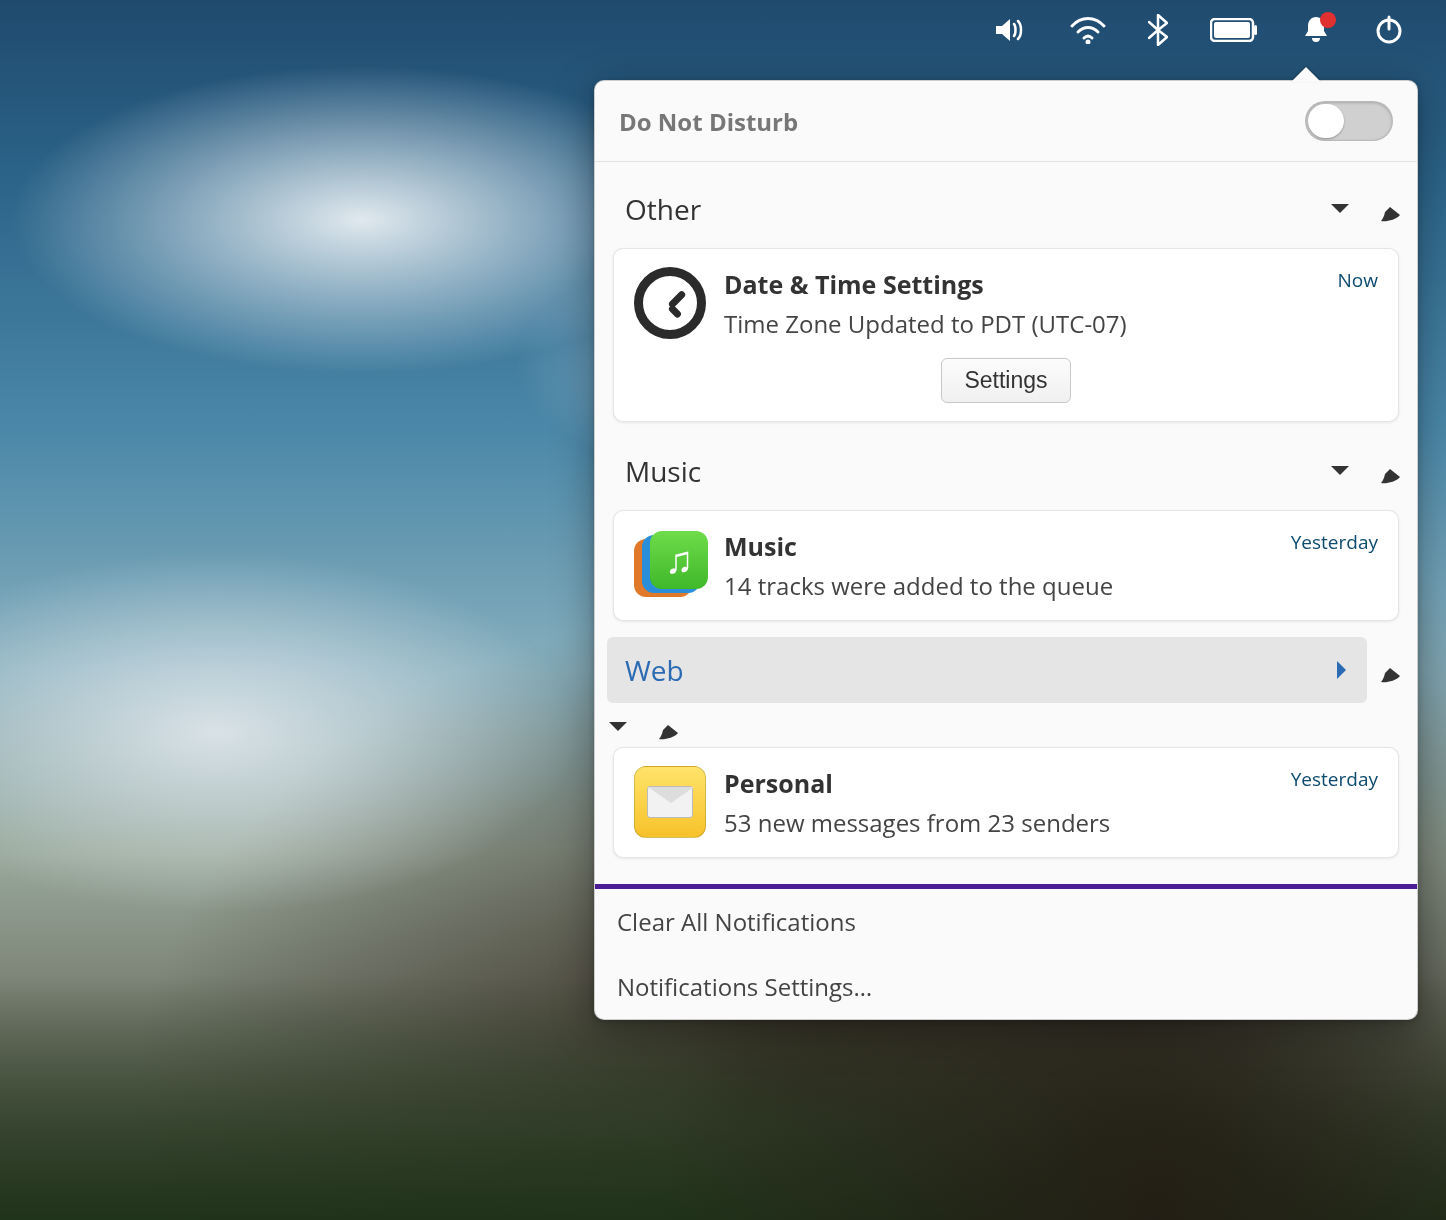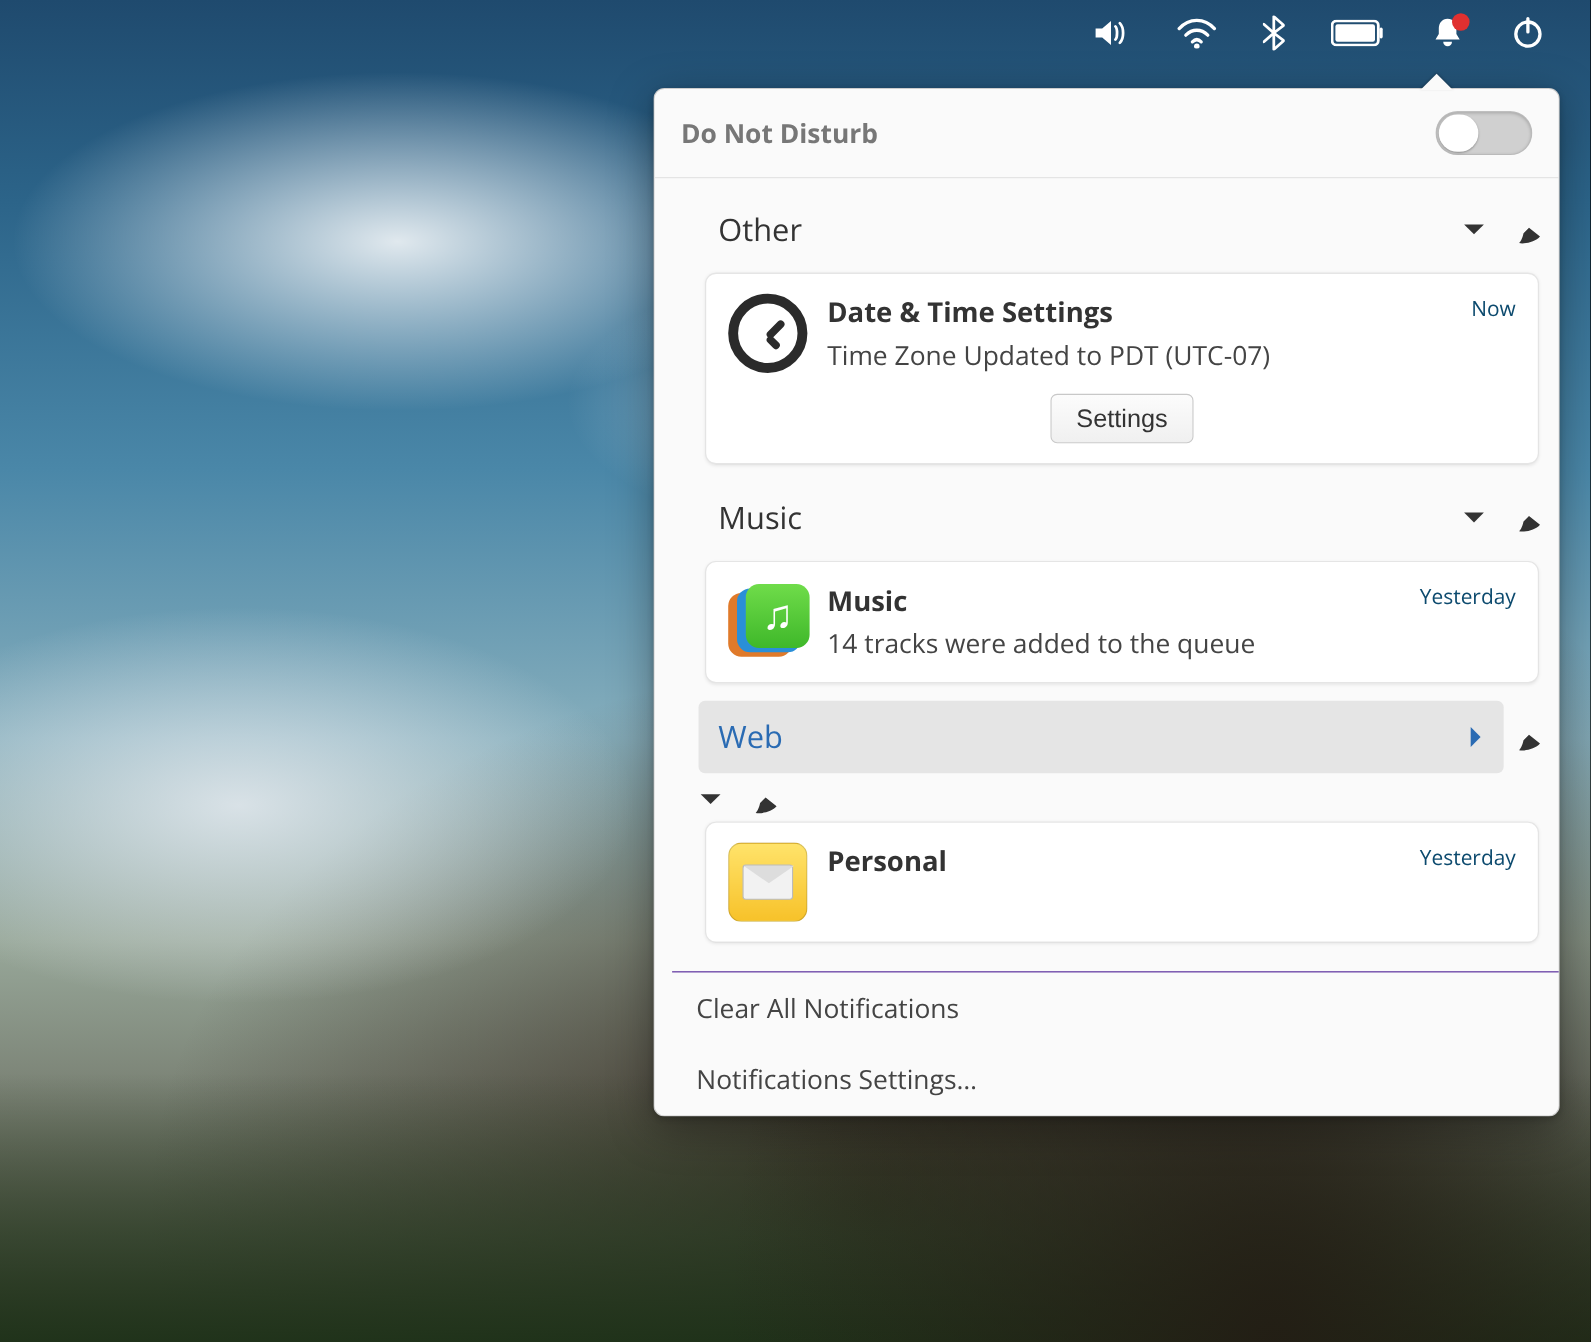--- a/index.html
+++ b/index.html
@@ -99,21 +99,21 @@
   .switch::after {
     content: "";
     position: absolute;
     left: 2px; top: 2px;
     width: 36px; height: 34px;
     background: #fff;
     border-radius: 18px;
     box-shadow: 0 1px 2px rgba(0,0,0,0.3);
   }
 
-  .sections { padding: 4px 0 2px 0; margin-left: 28px; }
+  .sections { padding: 4px 0 2px 0; }
 
   .group-header {
     display: flex;
     align-items: center;
     padding: 14px 18px 14px 18px;
     font-size: 28px;
     color: #333;
     gap: 12px;
     border-radius:6px;
     margin: 10px 12px 6px 12px;
@@ -174,21 +174,21 @@
   .icon-music .note{color:#fff;font-size:38px;line-height:1;transform:translateY(-2px);}
 
   .icon-mail { position:relative; width:72px;height:72px;border-radius:12px;
     background:linear-gradient(#ffe36a,#f7c22a);
     border:1px solid rgba(0,0,0,0.15);
     display:flex;align-items:center;justify-content:center;}
   .icon-mail .env{width:46px;height:32px;background:#f2f2f2;border:1px solid #bbb;border-radius:3px;position:relative;}
   .icon-mail .env::before{content:"";position:absolute;left:0;right:0;top:0;height:0;
     border-left:23px solid transparent;border-right:23px solid transparent;border-top:16px solid #ddd;}
 
-  .footer { border-top:1px solid #4c1d95; margin-top:8px;margin-left:16px;}
+  .footer { border-top:5px solid #4c1d95; margin-top:8px;}
   .footer-item{
     font-size:24px;color:#444;padding:16px 22px;cursor:pointer;
   }
 </style>
 </head>
 <body>
 
 <div class="wallpaper"></div>
 
 <div class="menubar">
@@ -352,20 +352,21 @@
         <div class="card-icon">
           <div class="icon-mail">
               <div class="env"></div>
             </div>
         </div>
         <div class="card-text">
           <div class="card-title-row">
             <span class="card-title">Personal</span>
             <span class="card-time">Yesterday</span>
           </div>
+          <div class="card-sub">53 new messages from 23 senders</div>
         </div>
       </div>
     </div>
 
   </div>
 
   <div class="footer">
     <div class="footer-item">Clear All Notifications</div>
     <div class="footer-item">Notifications Settings…</div>
   </div>

